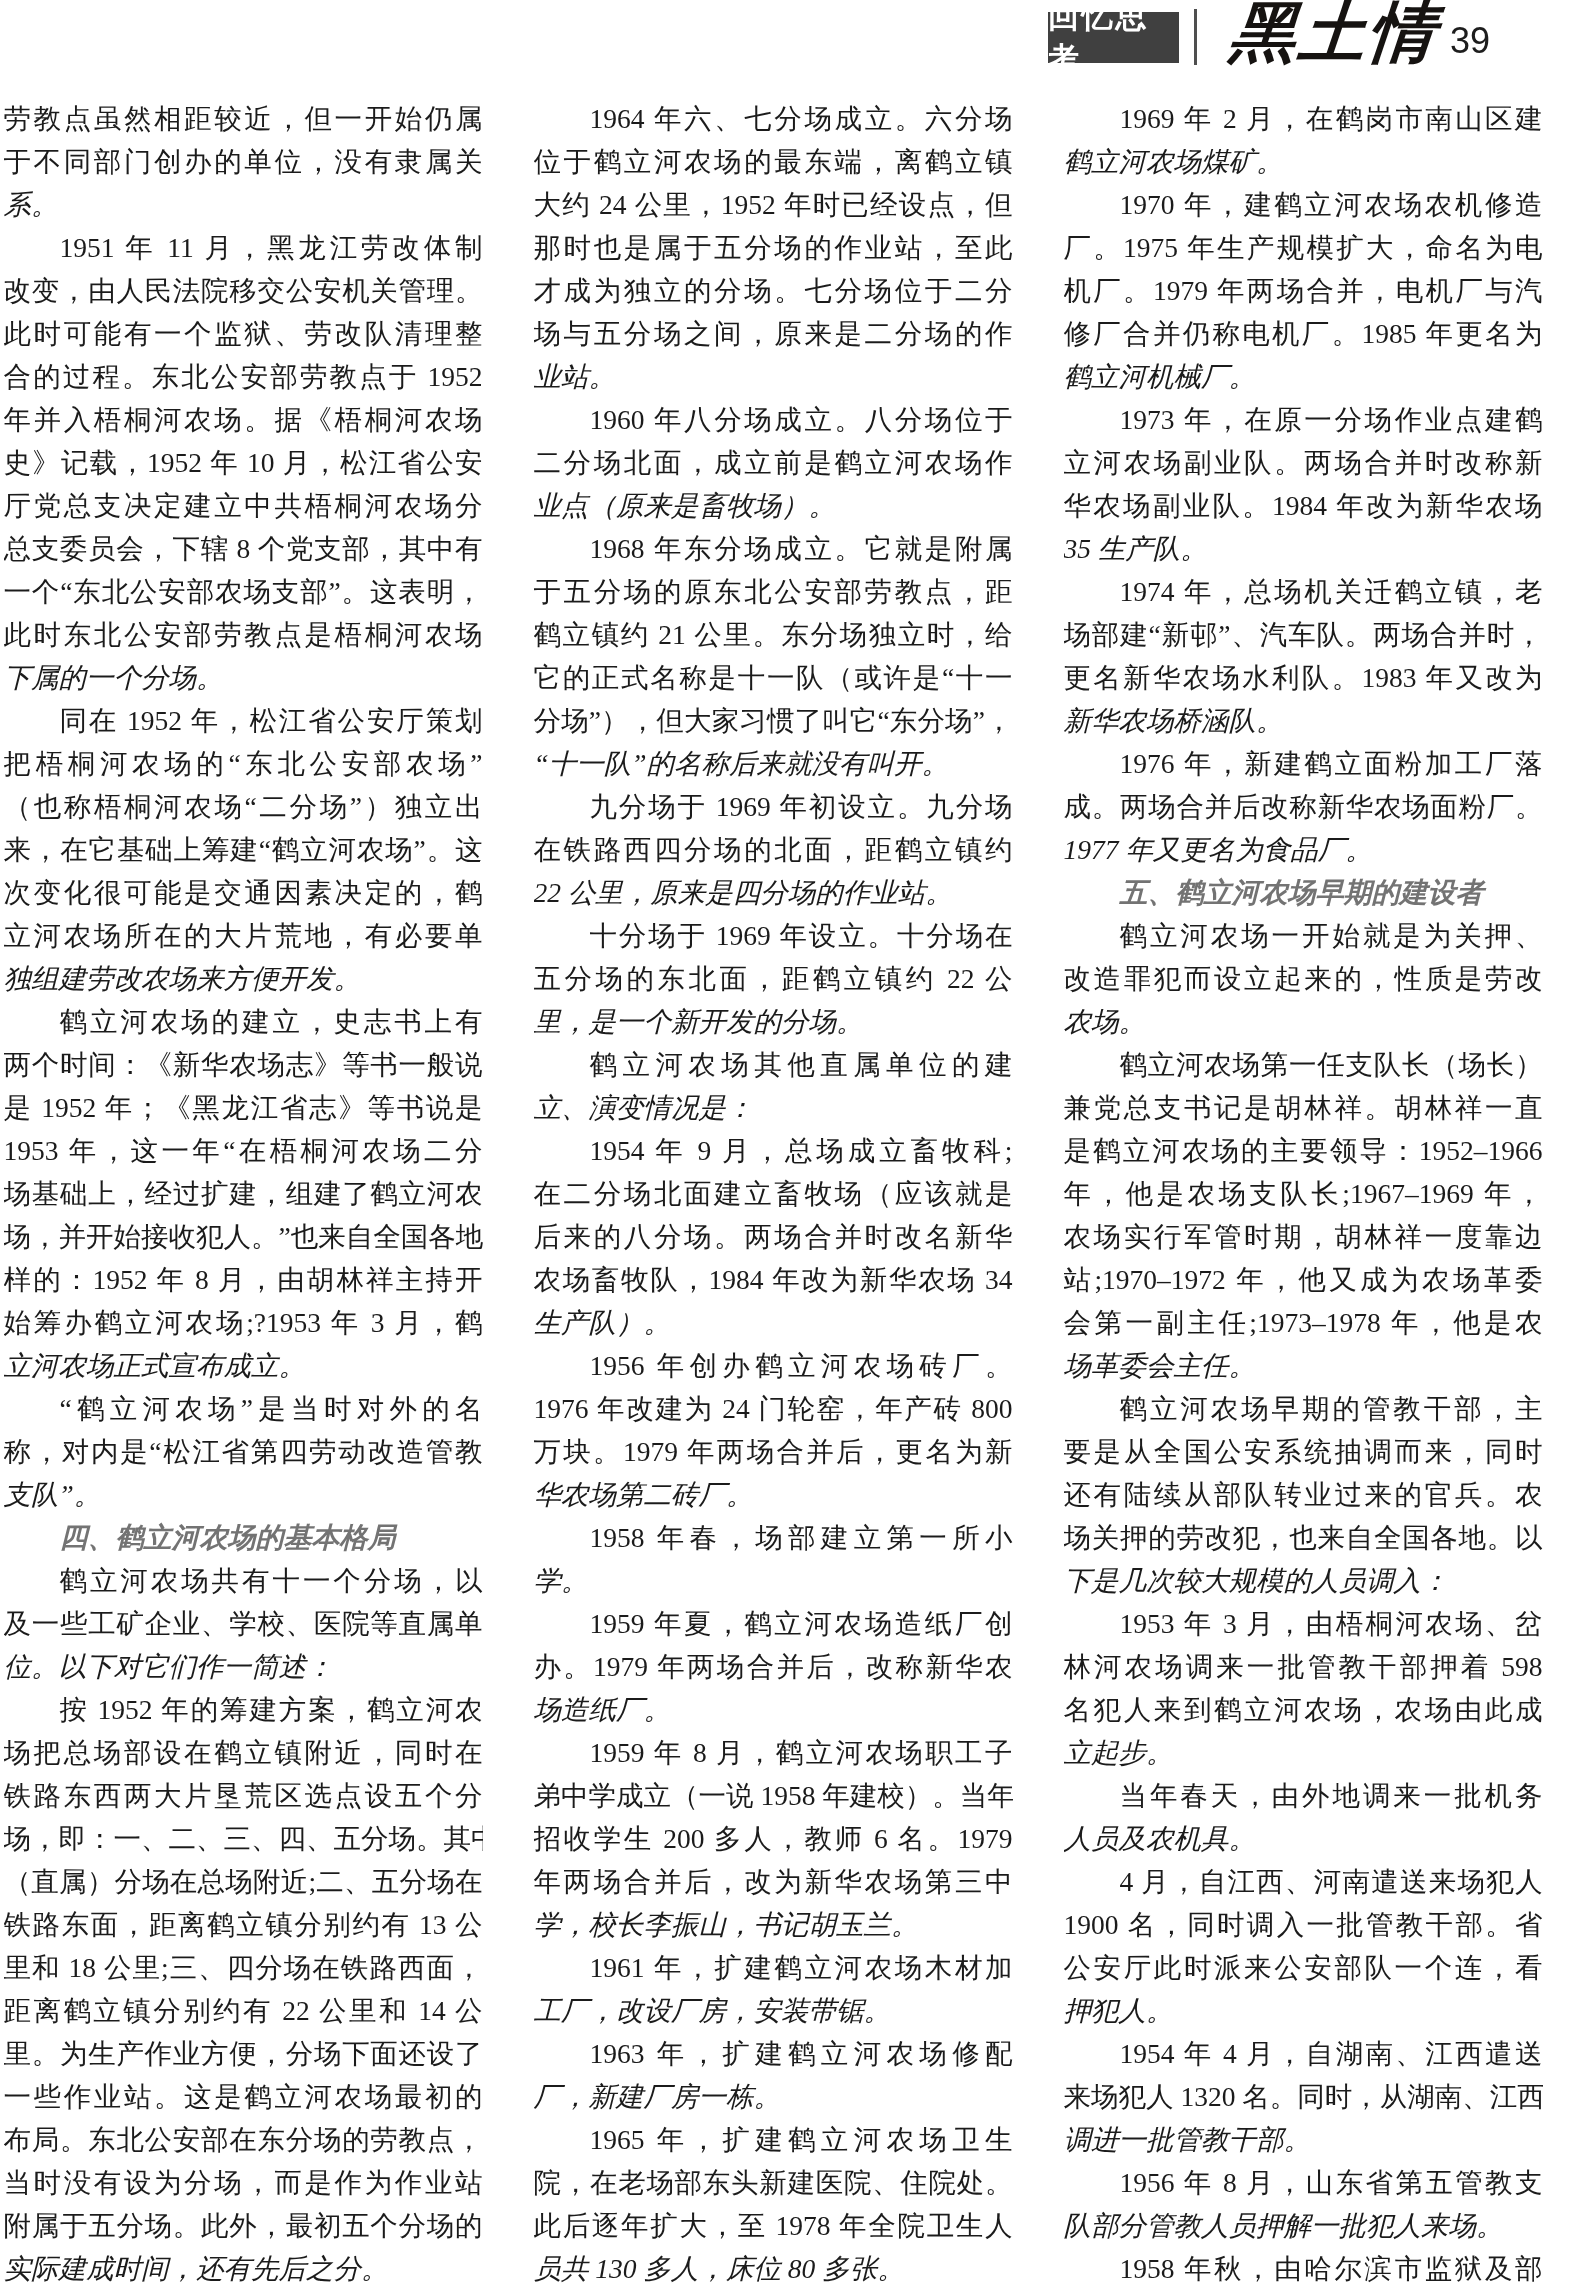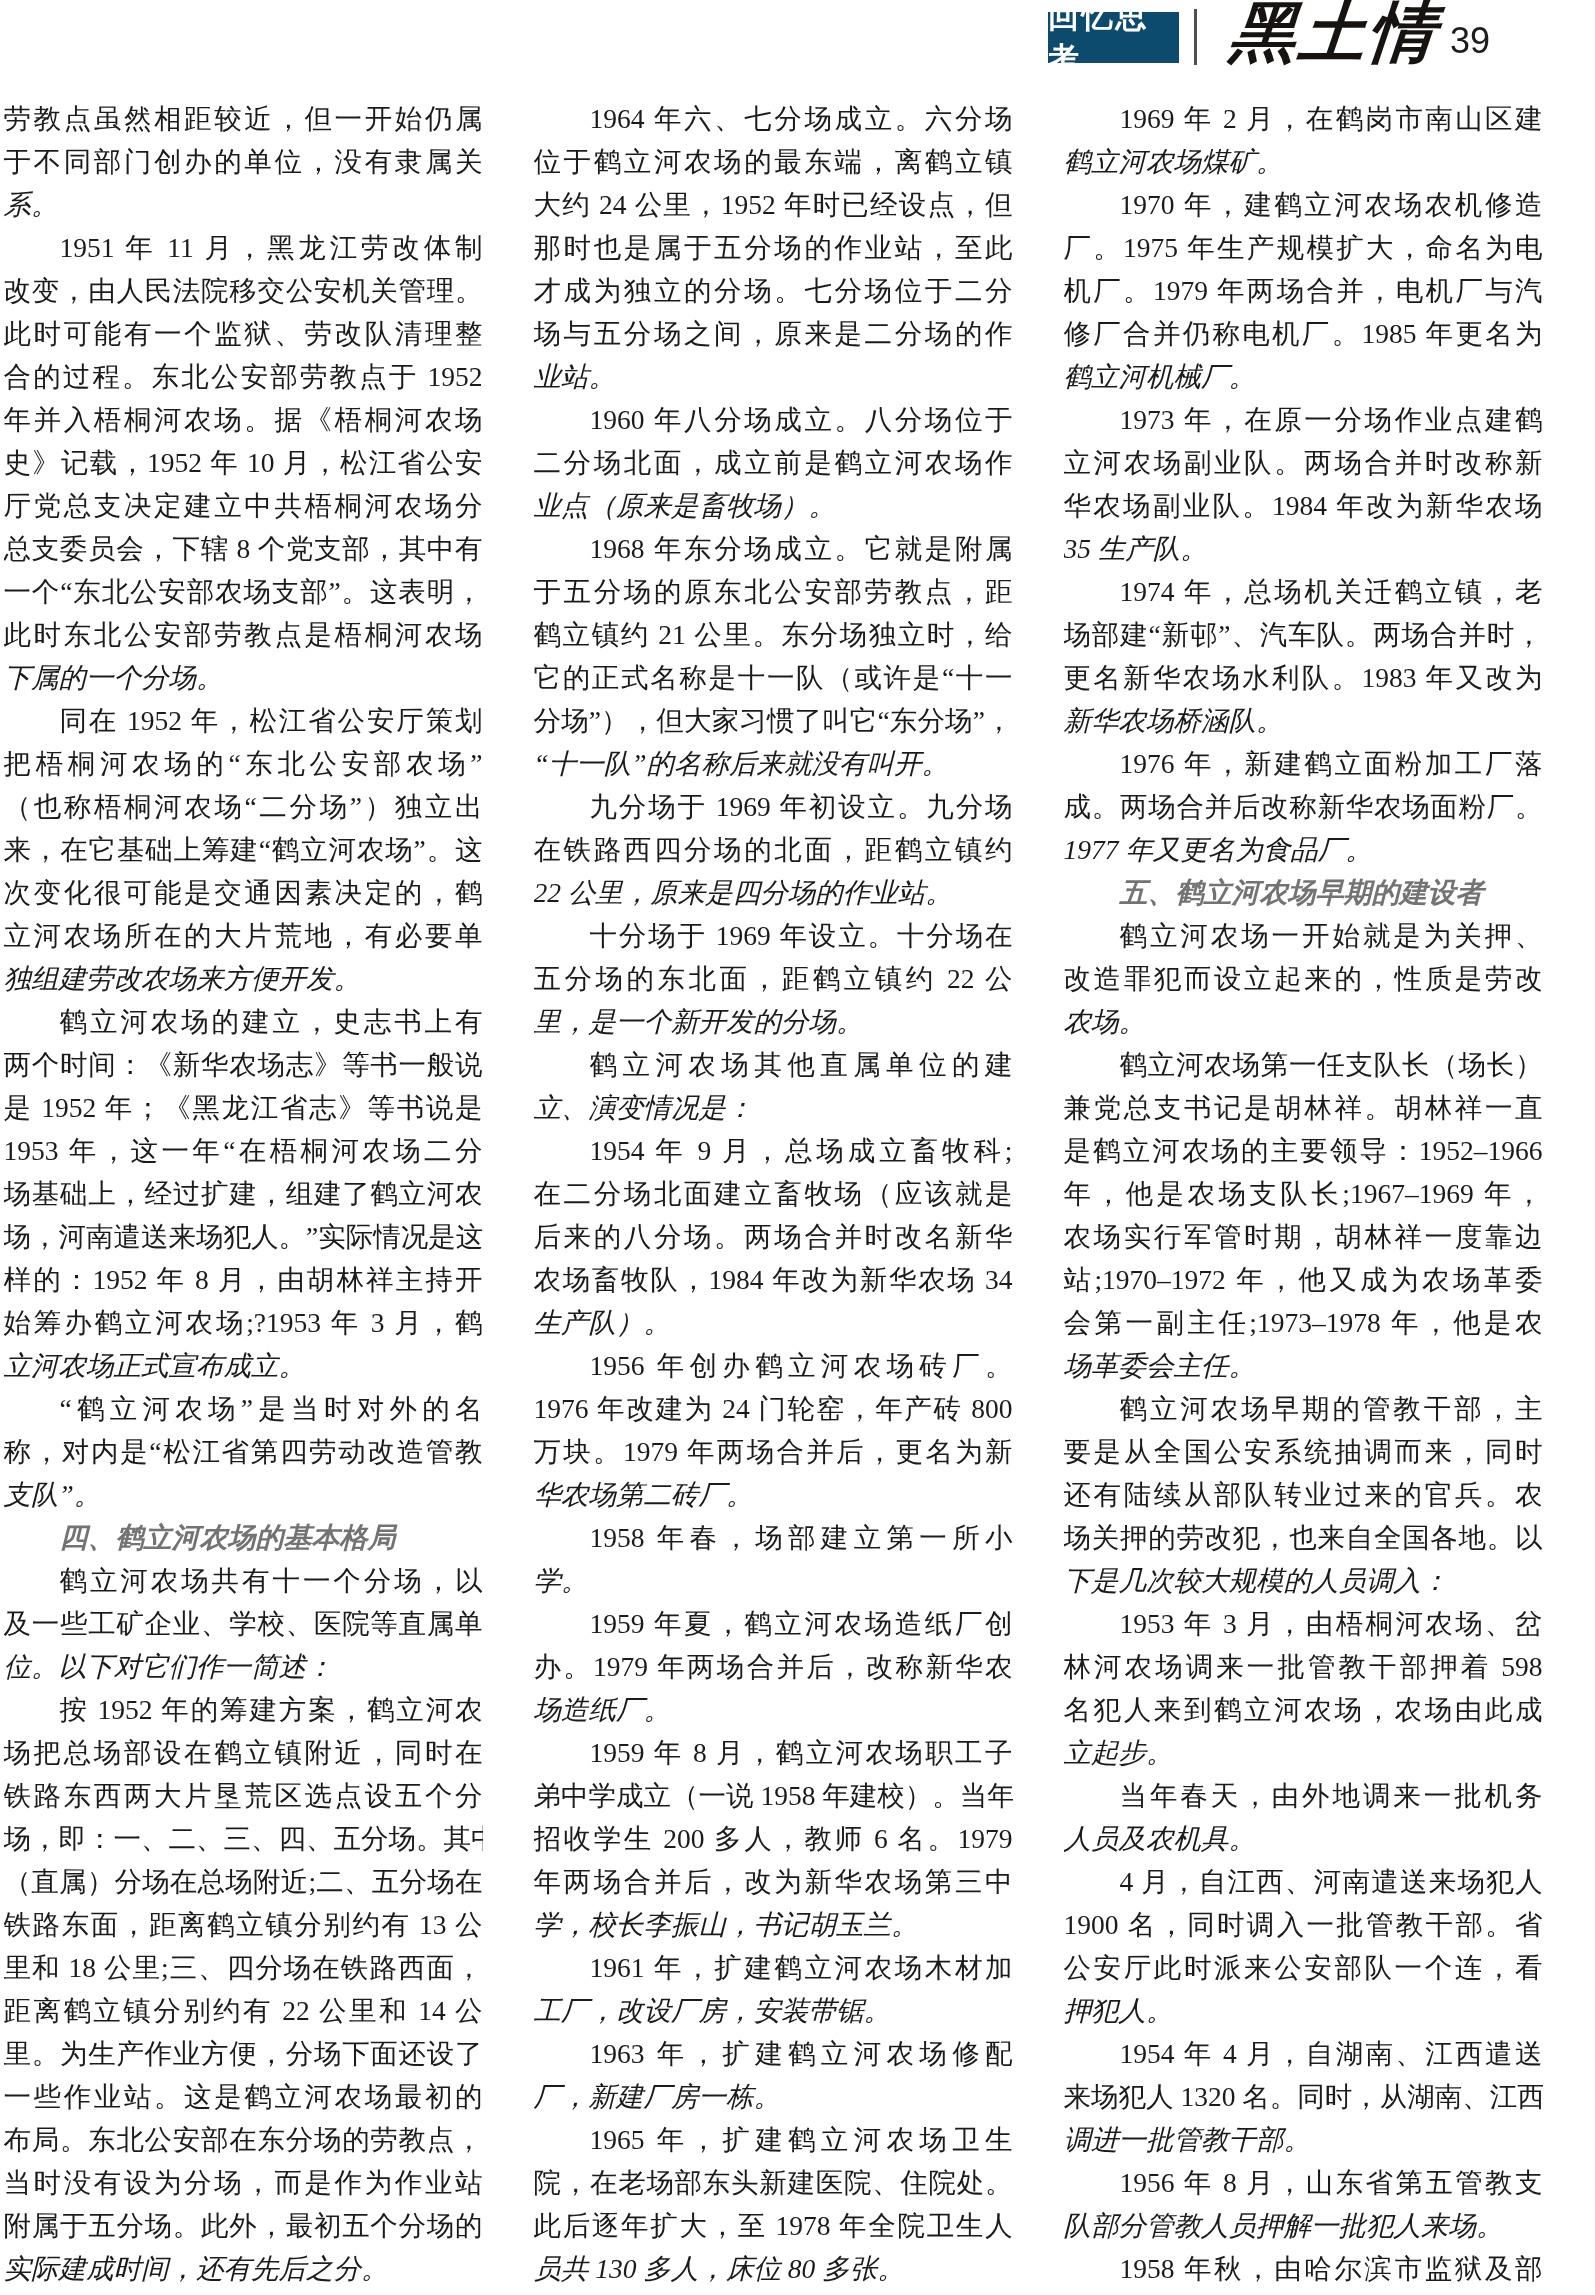--- a/index.html
+++ b/index.html
@@ -1,21 +1,21 @@
 <!DOCTYPE html>
 <html style="font-size:14px"><head>
 <meta charset="utf-8">
 <style>
   html,body{margin:0;padding:0;background:#ffffff;}
   .page{position:relative;width:1595px;height:2295px;background:#ffffff;overflow:hidden;
         font-family:"Liberation Serif","DejaVu Serif",serif;}
   
   .hdr{position:absolute;top:0;left:0;width:1595px;height:96px;}
   .section-box{position:absolute;left:1048px;top:12.4px;width:131px;height:51px;
-        background:#0c4a6e;color:#ffffff;display:flex;align-items:center;justify-content:center;
+        background:#404040;color:#ffffff;display:flex;align-items:center;justify-content:center;
         font-family:"Liberation Sans","DejaVu Sans",sans-serif;font-weight:700;
         font-size:31px;letter-spacing:2.7px;}
   .hdr-divider{position:absolute;left:1194px;top:8.9px;width:2.7px;height:56px;background:#4f4f4f;}
   .mag-title{position:absolute;left:1230px;top:-7px;width:160px;height:80px;
         font-size:66px;font-weight:900;font-style:italic;letter-spacing:3.5px;color:#161311;
         transform:skewX(-5deg);white-space:nowrap;line-height:80px;}
   .page-num{position:absolute;left:1450px;top:20px;font-size:36px;color:#1d1d1d;
         font-family:"Liberation Sans","DejaVu Sans",sans-serif;}
   
   .columns{position:absolute;left:3.5px;top:97px;display:flex;gap:51px;}
@@ -61,21 +61,21 @@
         <div class="line">（也称梧桐河农场“二分场”）独立出</div>
         <div class="line">来，在它基础上筹建“鹤立河农场”。这</div>
         <div class="line">次变化很可能是交通因素决定的，鹤</div>
         <div class="line">立河农场所在的大片荒地，有必要单</div>
         <div class="line end">独组建劳改农场来方便开发。</div>
         <div class="line indent">鹤立河农场的建立，史志书上有</div>
         <div class="line">两个时间：《新华农场志》等书一般说</div>
         <div class="line">是 1952 年；《黑龙江省志》等书说是</div>
         <div class="line">1953 年，这一年“在梧桐河农场二分</div>
         <div class="line">场基础上，经过扩建，组建了鹤立河农</div>
-        <div class="line">场，河南遣送来场犯人。”实际情况是这</div>
+        <div class="line">场，并开始接收犯人。”也来自全国各地</div>
         <div class="line">样的：1952 年 8 月，由胡林祥主持开</div>
         <div class="line">始筹办鹤立河农场;?1953 年 3 月，鹤</div>
         <div class="line end">立河农场正式宣布成立。</div>
         <div class="line indent">“鹤立河农场”是当时对外的名</div>
         <div class="line">称，对内是“松江省第四劳动改造管教</div>
         <div class="line end">支队”。</div>
         <div class="line indent bold end">四、鹤立河农场的基本格局</div>
         <div class="line indent">鹤立河农场共有十一个分场，以</div>
         <div class="line">及一些工矿企业、学校、医院等直属单</div>
         <div class="line end">位。以下对它们作一简述：</div>

